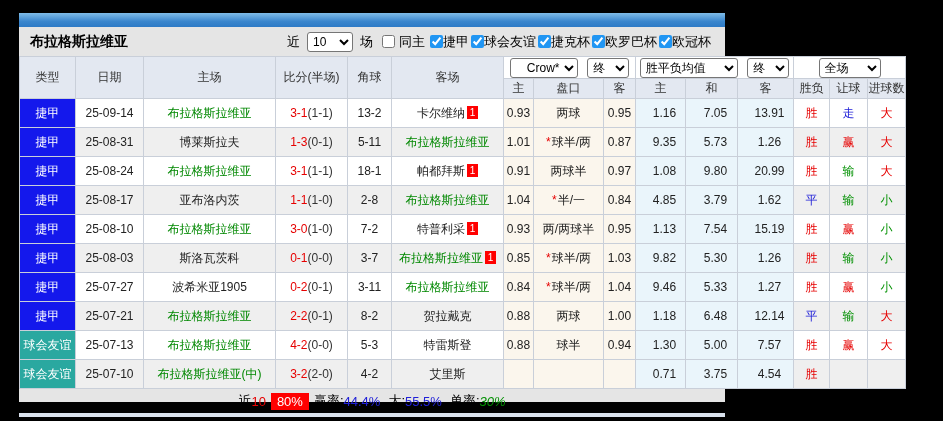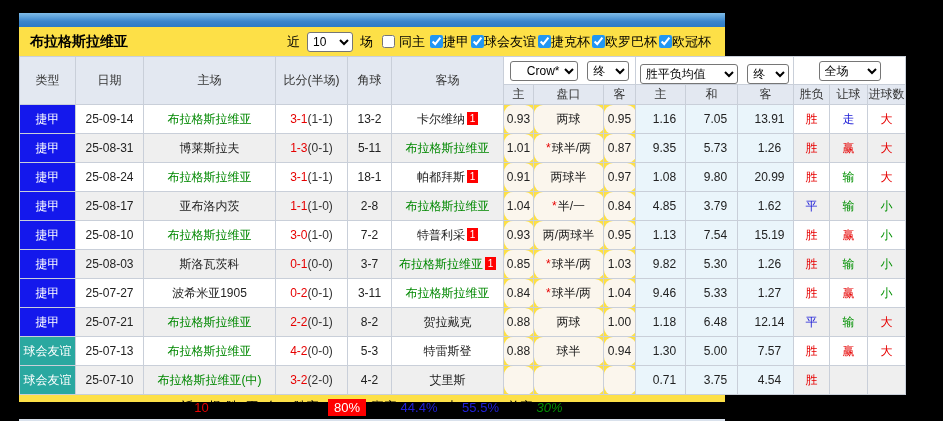--- a/index.html
+++ b/index.html
@@ -1,45 +1,45 @@
 <!DOCTYPE html>
 <html><head>
 <meta charset="utf-8">
 <style>
   html,body{margin:0;padding:0;}
   body{
     width:943px;height:421px;background:#000;position:relative;overflow:hidden;
     font-family:"Liberation Sans","DejaVu Sans",sans-serif;
   }
-  .window{position:absolute;left:19px;top:13px;width:706px;height:389px;background:#fde047;}
+  .window{position:absolute;left:19px;top:13px;width:706px;height:389px;background:#e5e5e5;}
   .titlebar{height:14px;background:linear-gradient(180deg,#7fbce8 0%,#3a86cd 60%,#2d7ac6 100%);}
   .toolbar{height:29px;display:flex;align-items:center;padding:0 14px 0 11px;font-size:13px;color:#000;}
   .team-title{font-weight:bold;font-size:14px;}
   .controls{margin-left:auto;display:flex;align-items:center;gap:3px;white-space:nowrap;}
   select{
     font-size:12px;font-family:"Liberation Sans","DejaVu Sans",sans-serif;
     height:20px;border:1px solid #767676;background:#fff;border-radius:3px;padding:0 1px;
   }
   .sel-count{width:46px;margin:0 4px;}
   .sel-odds{width:68px;padding-left:12px;}
   .sel-state{width:42px;margin-left:6px;}
-  .sel-avg{width:98px;margin-top:7px;}
+  .sel-avg{width:98px;}
   .sel-scope{width:62px;}
   input[type=checkbox]{width:13px;height:13px;accent-color:#2196f3;margin:0 1px 0 6px;vertical-align:-2px;}
   .filter-group{display:flex;align-items:center;}
   .filter-group input[type=checkbox]{margin:0 0 0 2px;}
 
   table{border-collapse:collapse;table-layout:fixed;width:886px;font-size:12px;color:#222;}
   th,td{border:1px solid #c9cfd9;text-align:center;padding:0;overflow:hidden;white-space:nowrap;}
   thead th{background:#e3e8f1;font-weight:normal;color:#333;height:19px;}
   .sel-cell{background:#fff;height:21px;}
   tbody td{height:28px;}
   tr.odd td.plain{background:#fff;}
   tr.even td.plain{background:#efefef;}
-  td.odds-bg{background:#fbf6ed;border-radius:9px;}
+  td.odds-bg{background:#fbf6ed;}
   td.avg-bg{background:#eaf5fb;padding-left:8px;}
   .type-league{background:#1418ec;color:#fff;}
   .type-friendly{background:#2aa8a0;color:#fff;}
   .self{color:#008800;}
   .score-main{color:#e60000;}
   .score-half{color:#333;}
   .hc-star{color:#e60000;margin-right:1px;}
   .c-red{color:#e60000;}
   .c-blue{color:#2020d8;}
   .c-green{color:#009000;}
@@ -316,21 +316,20 @@
           <td class="plain c-red">胜</td>
           <td class="plain "></td>
           <td class="plain "></td>
         </tr>
       </tbody>
   </table>
 
   <div class="footer">
     <span>近</span>
     <span class="f-red">10</span>
-    <span>场,胜8平2负0, 胜率:</span>
     <span class="rate-badge">80%</span>
     <span>赢率:</span>
     <span class="f-blue">44.4%</span>
     <span style="width:8px"></span>
     <span>大:</span>
     <span class="f-blue">55.5%</span>
     <span style="width:8px"></span>
     <span>单率:</span>
     <span class="f-green">30%</span>
   </div>

